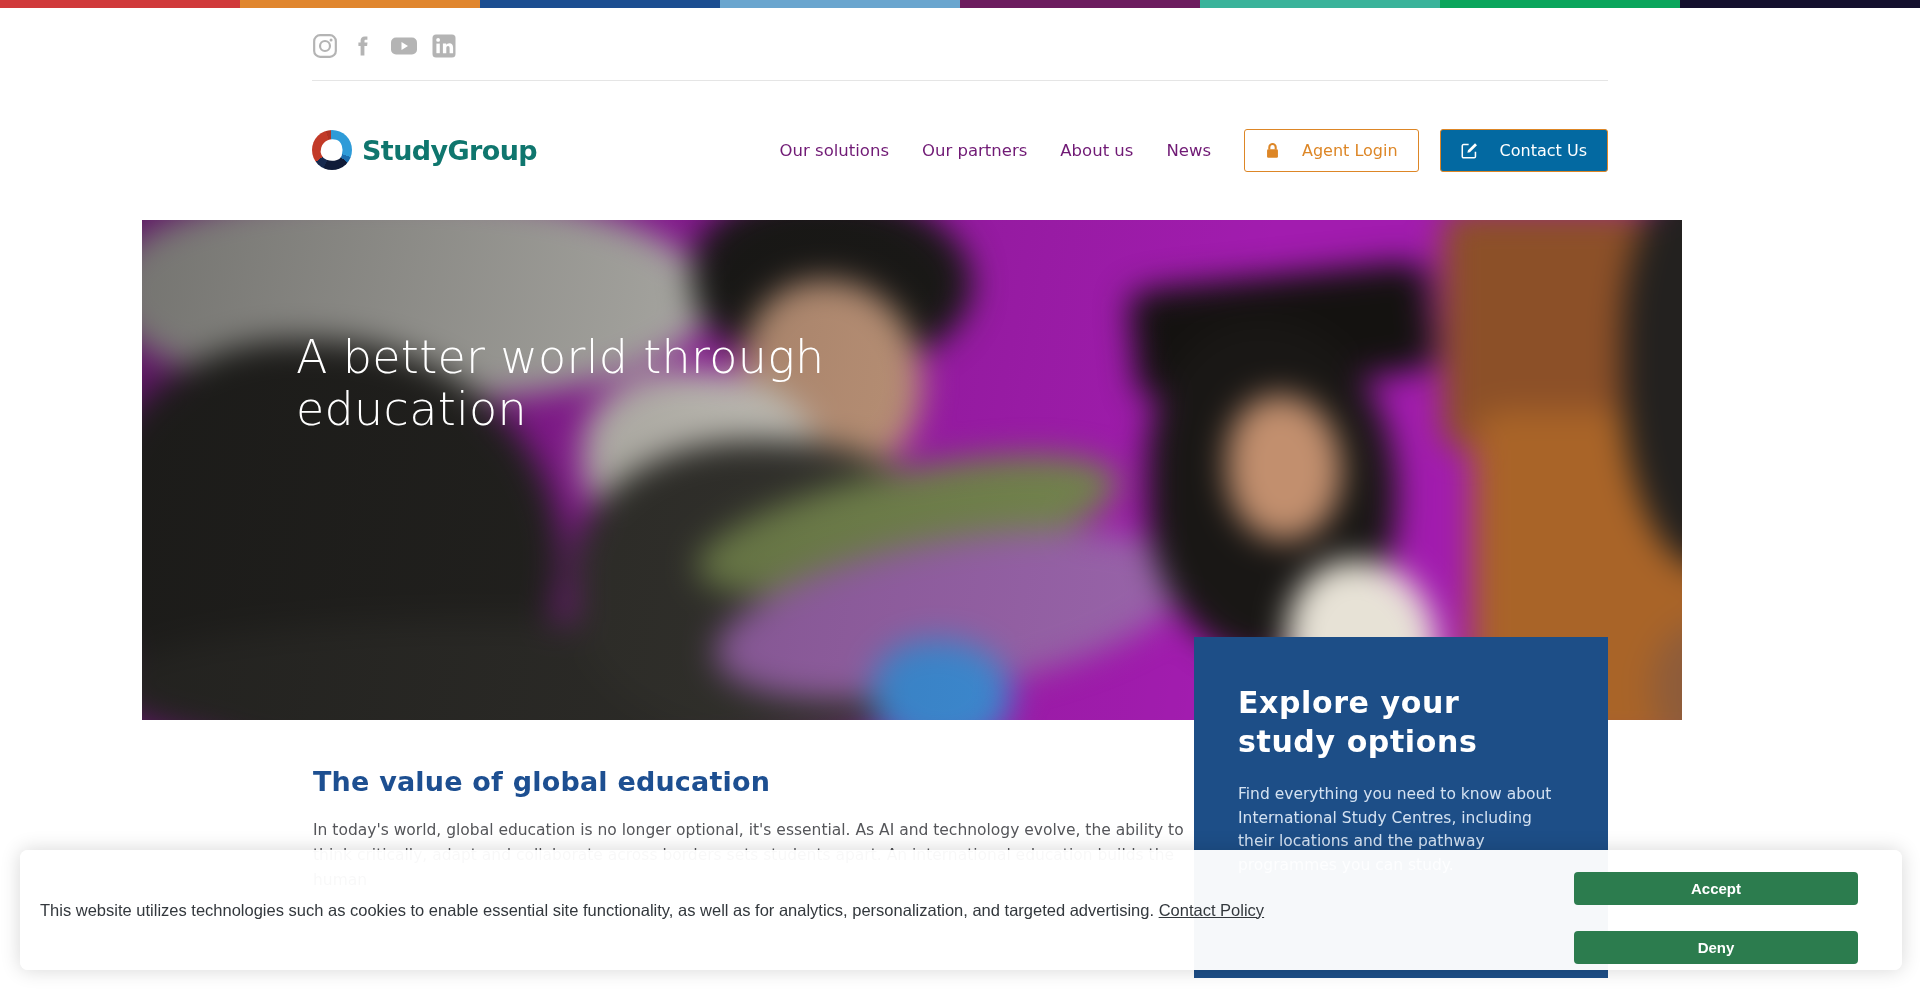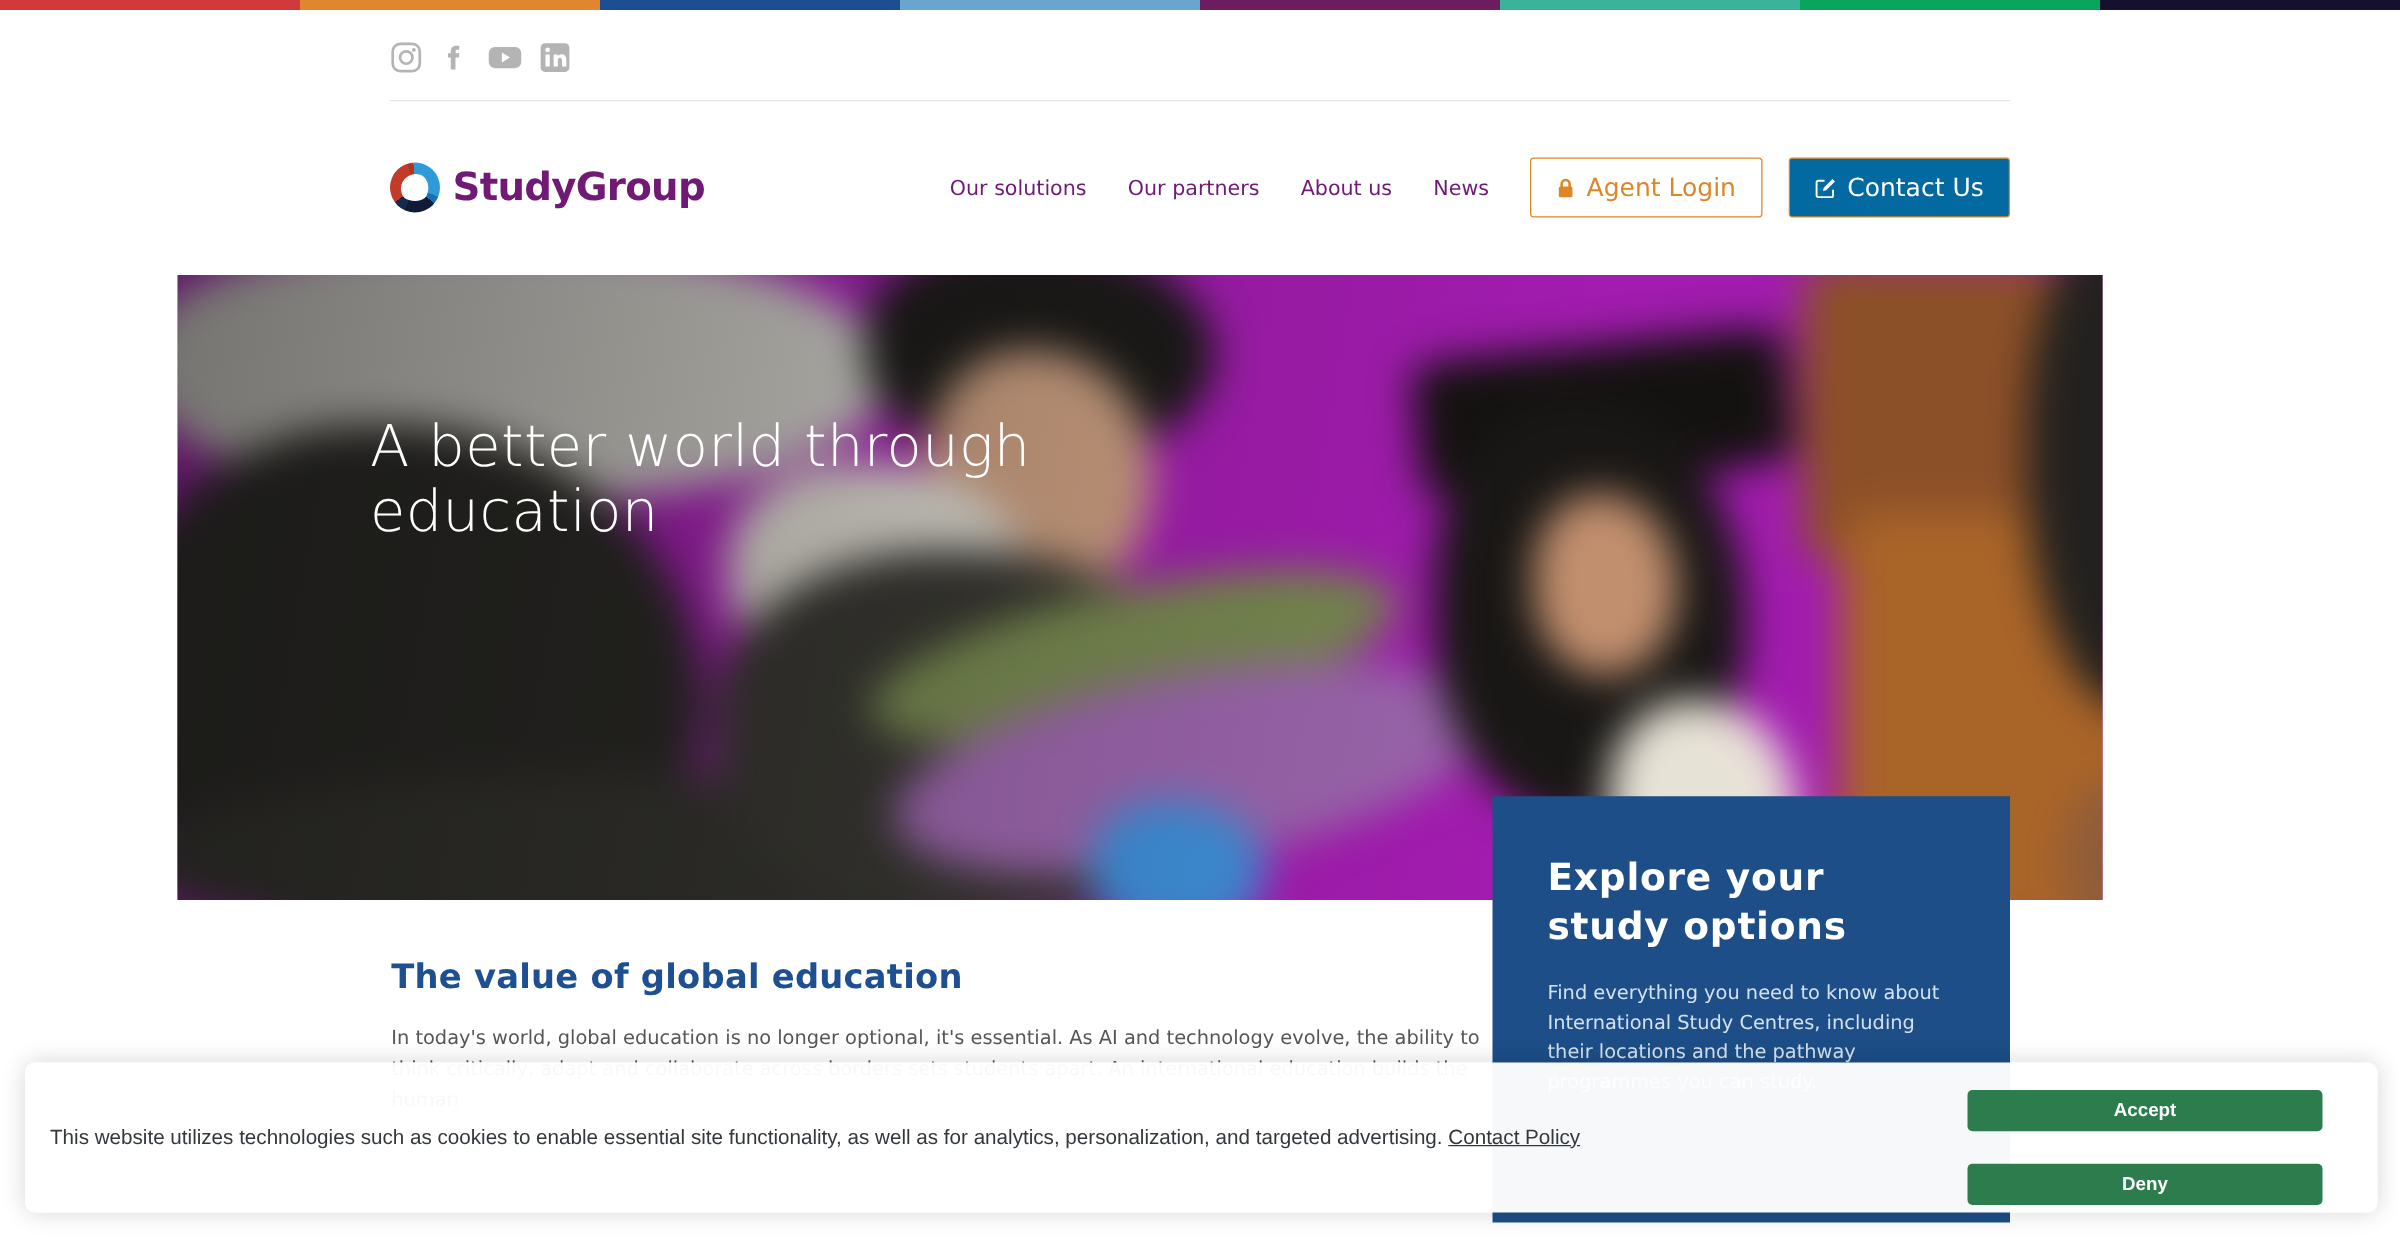--- a/index.html
+++ b/index.html
@@ -18,24 +18,24 @@
   .top-divider{position:absolute;top:80px;left:312px;width:1296px;height:1px;background:#e5e5e5;}
 
   
   .header{position:absolute;top:108px;left:312px;width:1296px;height:84px;display:flex;align-items:center;}
   .logo{display:flex;align-items:center;gap:10px;cursor:pointer;text-decoration:none;}
   .logo-mark{width:40px;height:40px;border-radius:50%;
     background:conic-gradient(from 205deg,#17294e 0 8%,#c23a28 8% 38%,#b03324 38% 42%,#2e9bd8 42% 74%,#1b6eb0 74% 79%,#101b38 79% 100%);
     position:relative;}
   .logo-mark::after{content:"";position:absolute;left:9px;top:9px;width:22px;height:22px;border-radius:54% 46% 60% 40%/55% 60% 40% 45%;
     background:#ffffff;transform:rotate(18deg);}
-  .logo-text{font-size:31px;font-weight:700;color:#701a75;letter-spacing:-0.6px;}
+  .logo-text{font-size:27px;font-weight:700;color:#0f766e;letter-spacing:-0.6px;}
   .nav{margin-left:auto;display:flex;align-items:center;gap:33px;}
   .nav a.navlink{font-size:16.5px;color:#701a75;text-decoration:none;cursor:pointer;}
-  .btn{display:flex;align-items:center;gap:9px;font-size:20px;border-radius:3px;
+  .btn{display:flex;align-items:center;gap:22px;font-size:16px;border-radius:3px;
        padding:11px 20px;cursor:pointer;box-sizing:border-box;text-decoration:none;}
   .btn-outline{border:1.5px solid #dd8626;color:#dd8626;background:#fff;}
   .btn-solid{background:#0369a1;color:#ffffff;border:1.5px solid #dd8626;margin-left:-12px;}
 
   
   .hero{position:absolute;left:142px;top:220px;width:1540px;height:500px;overflow:hidden;background:#a21caf;}
   .hero-blobs{position:absolute;inset:-30px;filter:blur(16px);}
   .hero-blobs div{position:absolute;border-radius:45% 55% 50% 50%;}
   .hero-shade{position:absolute;inset:0;background:linear-gradient(100deg,rgba(15,15,14,0.45) 0%,rgba(15,15,14,0.12) 45%,rgba(0,0,0,0) 70%);}
   .hero-text{position:absolute;left:154px;top:112px;width:660px;color:#ffffff;z-index:2;}

